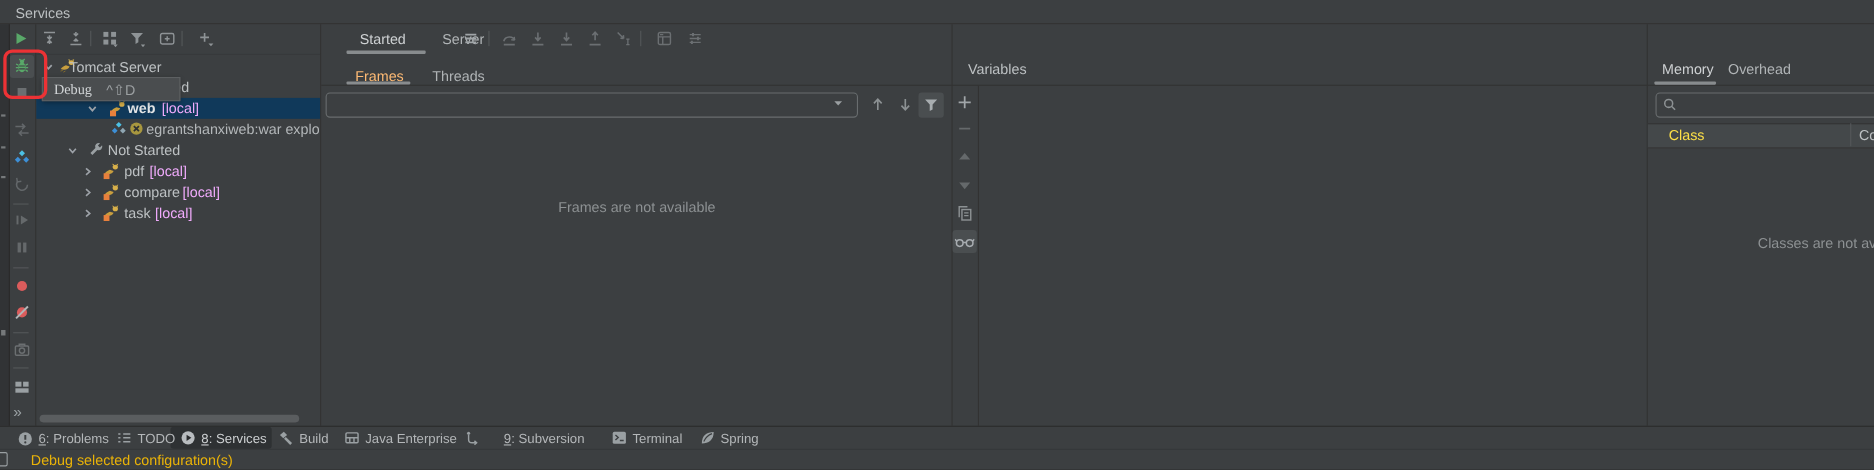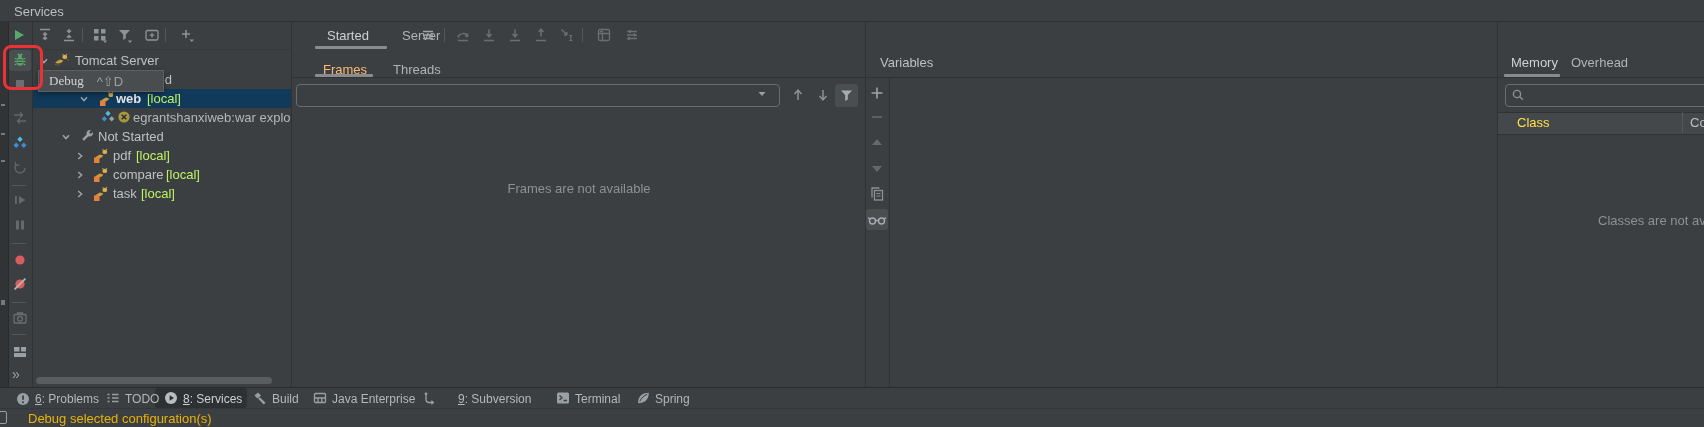--- a/index.html
+++ b/index.html
@@ -6,21 +6,21 @@
   #app{position:relative;width:1704px;height:427px;background:#3c3f41;overflow:hidden;
        font-family:"Liberation Sans",sans-serif;font-size:13px;color:#bdc1c3;}
   .abs{position:absolute;}
   .ic{position:absolute;width:16px;height:16px;}
   .ic svg{display:block;}
   .hline{position:absolute;height:1px;background:#323232;}
   .vline{position:absolute;width:1px;background:#323232;}
   .sep-v{position:absolute;width:1px;height:14px;background:#55585a;}
   .sep-h{position:absolute;width:14px;height:1px;background:#55585a;}
   .lbl{position:absolute;white-space:nowrap;}
-  .dim{color:#bef264;}
+  .dim{color:#f0abfc;}
   .tree-row{position:absolute;left:33px;width:258px;height:19px;}
   .sel{background:#10395a;}
   .chip{position:absolute;background:#4a4e50;border-radius:3px;}
   .tab-underline{position:absolute;height:3px;background:#888c8e;border-radius:1px;}
   .empty-txt{position:absolute;color:#8d9193;white-space:nowrap;}
   .tooltip{position:absolute;left:38px;top:70px;width:124px;height:20px;background:#4a4d4f;
            border:1px solid #5d6062;box-shadow:0 2px 5px rgba(0,0,0,.4);z-index:20;
            display:flex;align-items:center;white-space:nowrap;}
   .tooltip .t1{margin-left:10px;color:#d2d5d7;font-family:Liberation Serif, serif;}
   .tooltip .t2{margin-left:13px;color:#9b9fa1;}
@@ -201,21 +201,21 @@
         </svg>
       </span>
     <span class="ic" style="left:21px;top:2px;width:15px;height:15px;">
       <svg viewBox="0 0 15 15">
           <ellipse cx="10.8" cy="3.9" rx="2.4" ry="2.2" fill="#d8b04a"></ellipse>
         <path d="M8.9 2.6L8 .8l1.7.6zM12.6 2.6l.9-1.8-1.7.6z" fill="#d8b04a"></path>
         <path d="M1.2 9.8c2.6 1.2 6.8.8 8.1-2.3L5.9 6.4C3.9 7.2 2.4 8.2 1.2 9.8z" fill="#c89e3e"></path>
         <path d="M1 11.6l2.1-.5M3.6 12.6l1.9-1M12.6 6.2l2 1" stroke="#8a6f2a" stroke-width=".8"></path>
         </svg>
       </span>
-    <span class="lbl" style="left:42px;top:2px;text-align:center;">Tomcat Server</span>
+    <span class="lbl" style="left:30px;top:2px;text-align:center;">Tomcat Server</span>
   </div>
 
   <div class="tree-row" style="top:70px;">
     <span class="lbl" style="left:97px;top:2px;">Started</span>
   </div>
 
   <div class="tree-row" style="top:89px;">
     <span class="ic" style="left:46px;top:5px;width:10px;height:10px;">
       <svg viewBox="0 0 10 10" fill="none" stroke="#9da2a8" stroke-width="1.5">
           <path d="M2 3.2l3 3.4 3-3.4"></path>

